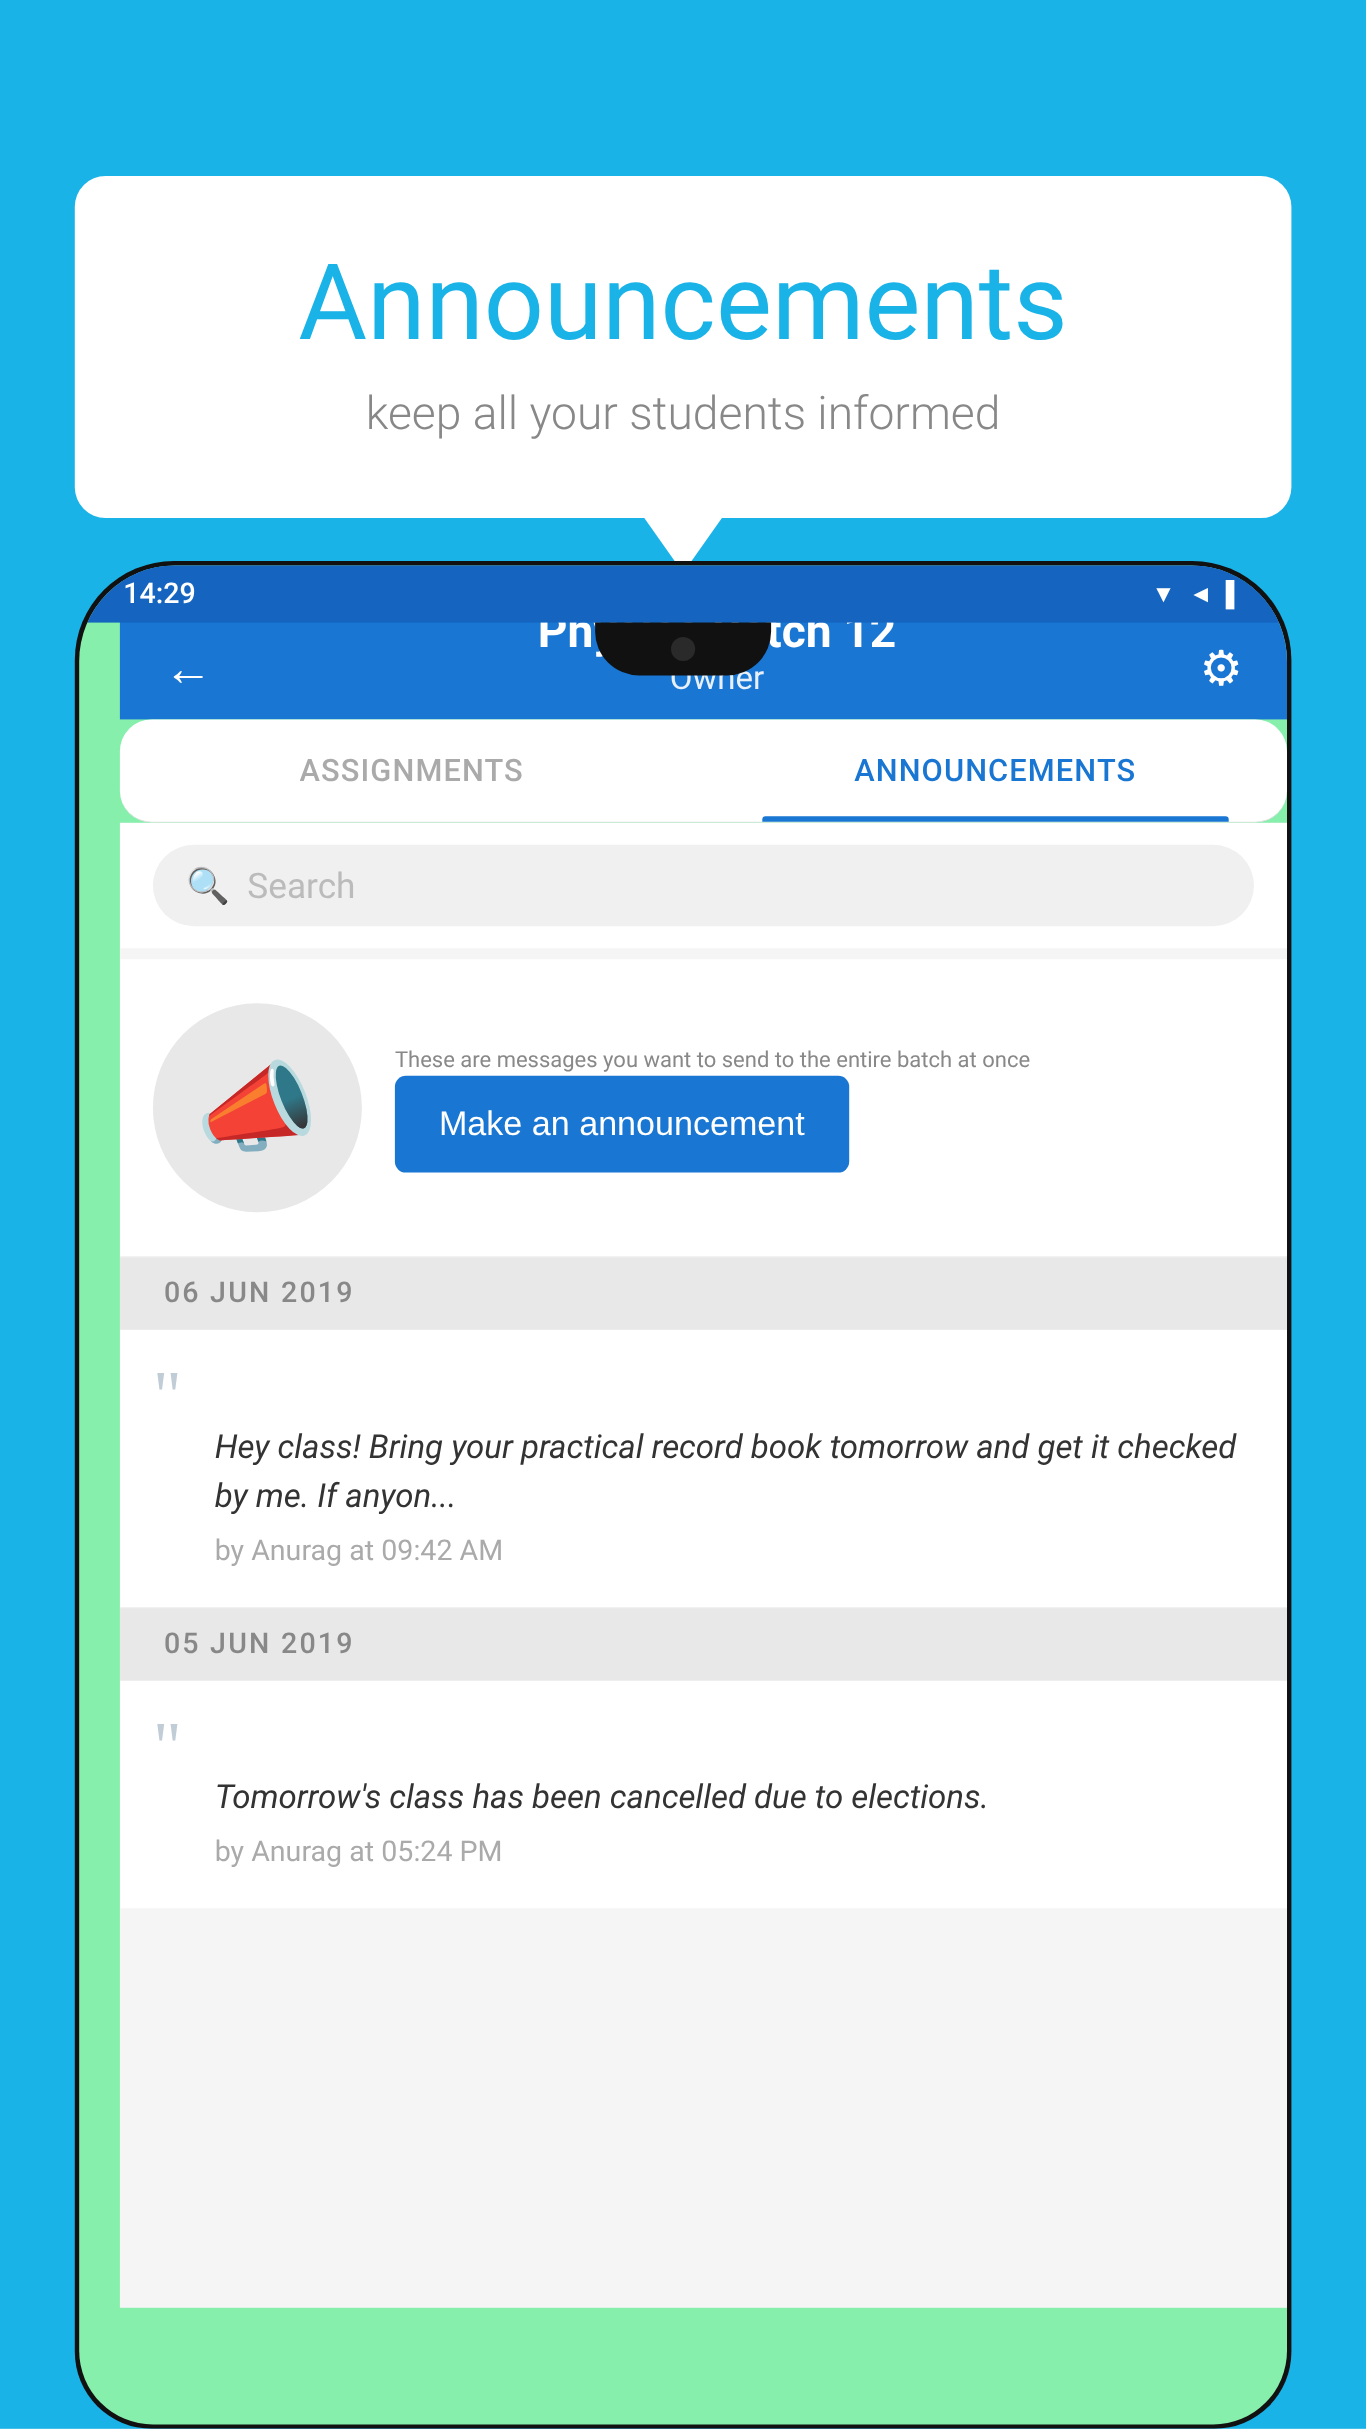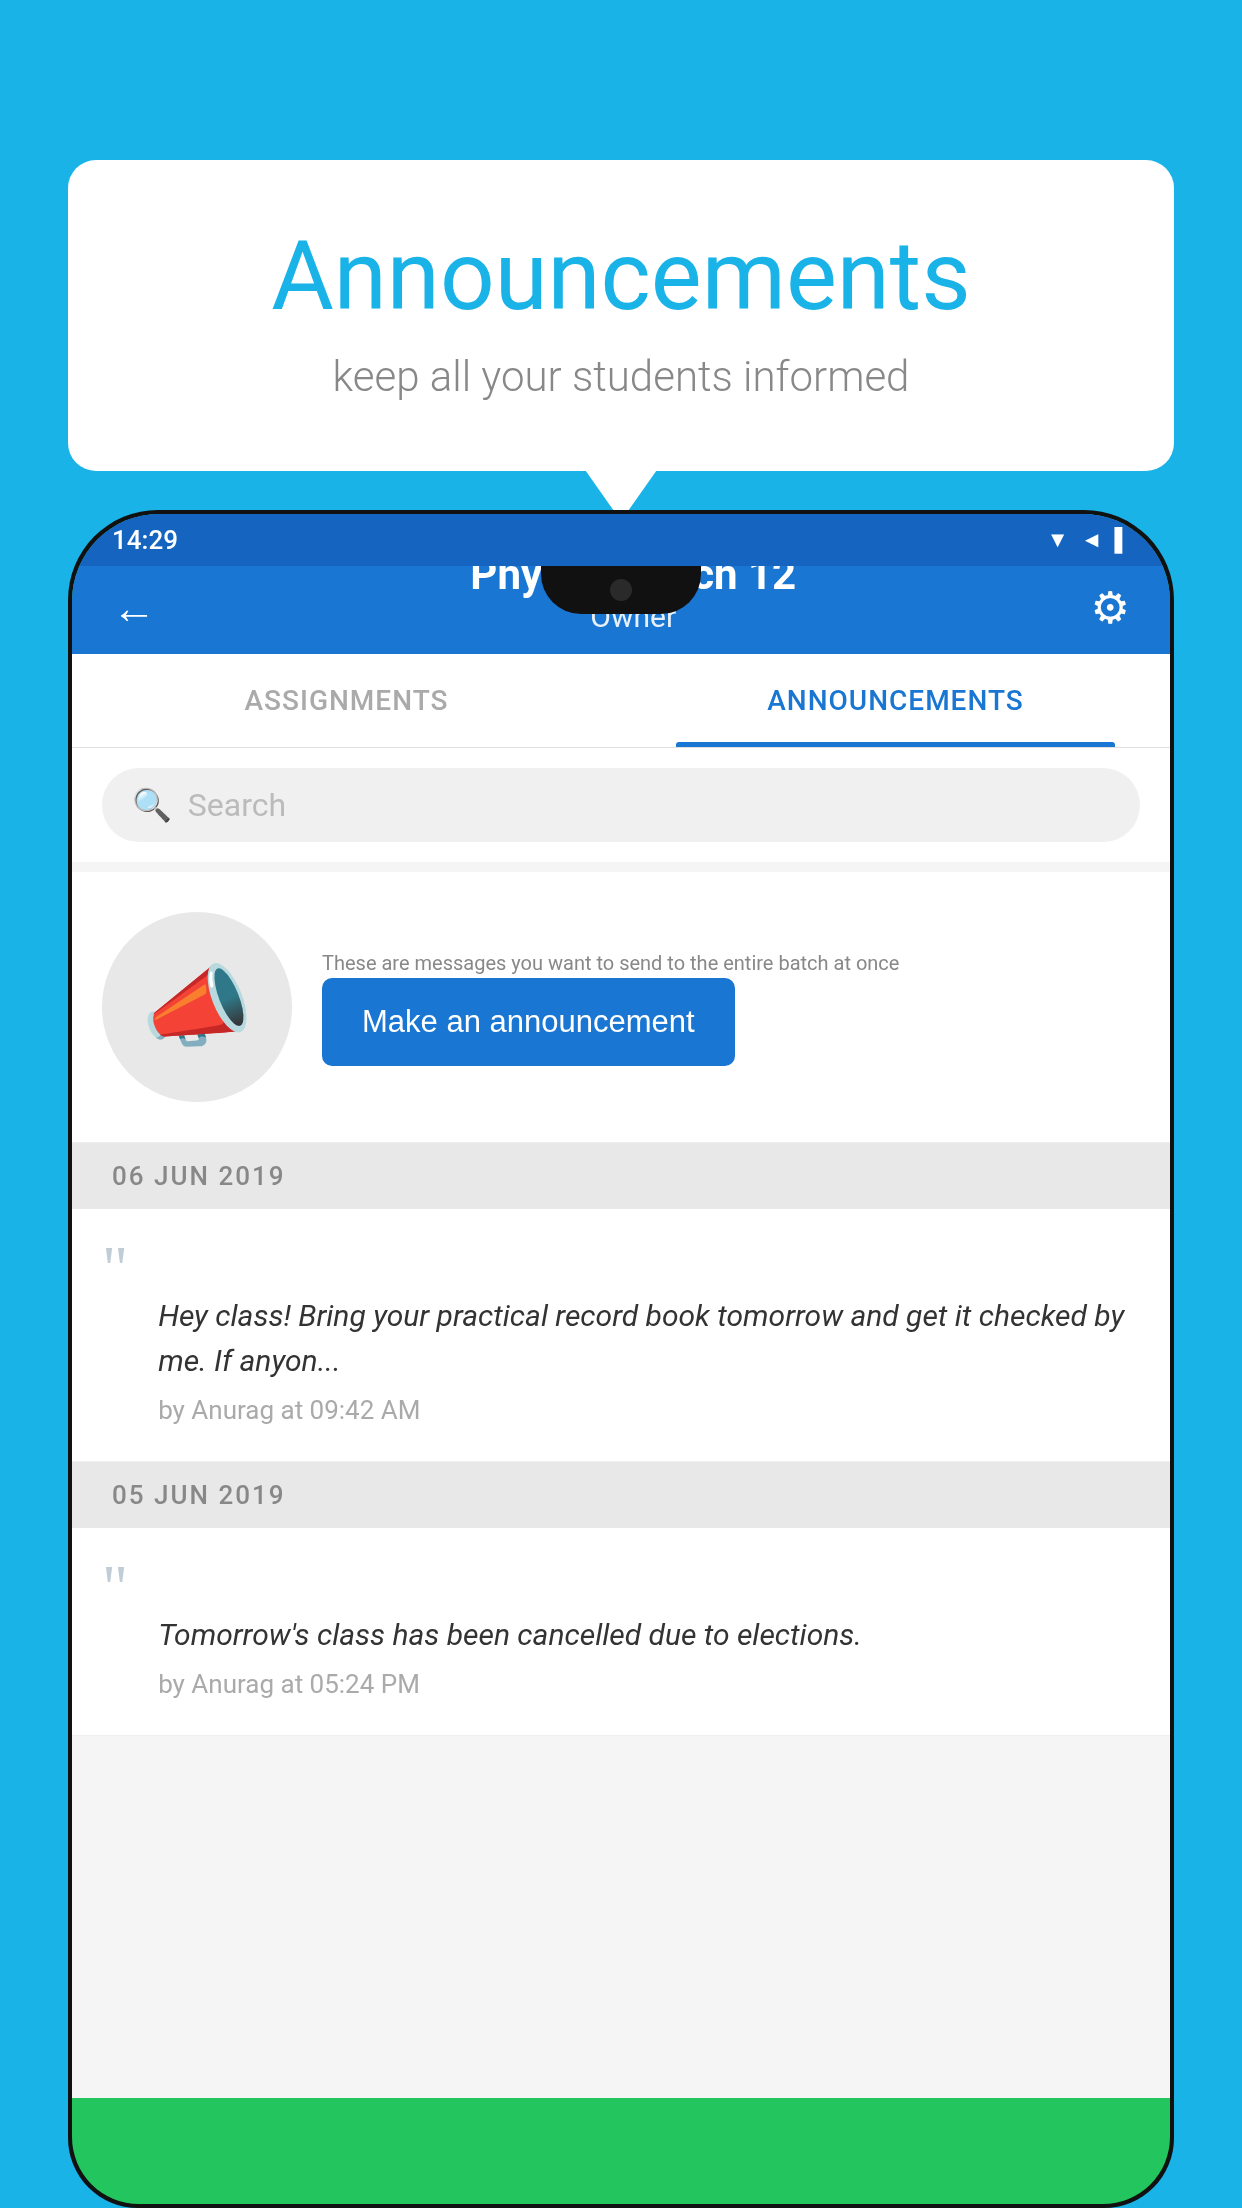--- a/index.html
+++ b/index.html
@@ -168,20 +168,21 @@
       color: #fff;
       font-size: 44px;
     }
 
     
     .tabs-bar {
       background: #fff;
       display: flex;
       align-items: flex-end;
       border-bottom: 1px solid #e0e0e0;
+      border-radius: 29px;
     }
 
     .tab {
       flex: 1;
       text-align: center;
       padding: 30px 10px;
       font-size: 28px;
       font-weight: 500;
       color: #aaa;
       letter-spacing: 1px;
@@ -334,21 +335,22 @@
 
     
     .phone-inner {
       position: absolute;
       top: 4px;
       left: 4px;
       right: 4px;
       bottom: 4px;
       border-radius: 87px 87px 67px 67px;
       overflow: hidden;
-      background: #22c55e;
+      background: #86efac;
+      padding-left: 37px;
     }
   </style>
 </head>
 <body>
 
 <div class="speech-bubble-container">
   <div class="speech-bubble">
     <div class="bubble-title">Announcements</div>
     <div class="bubble-subtitle">keep all your students informed</div>
   </div>

